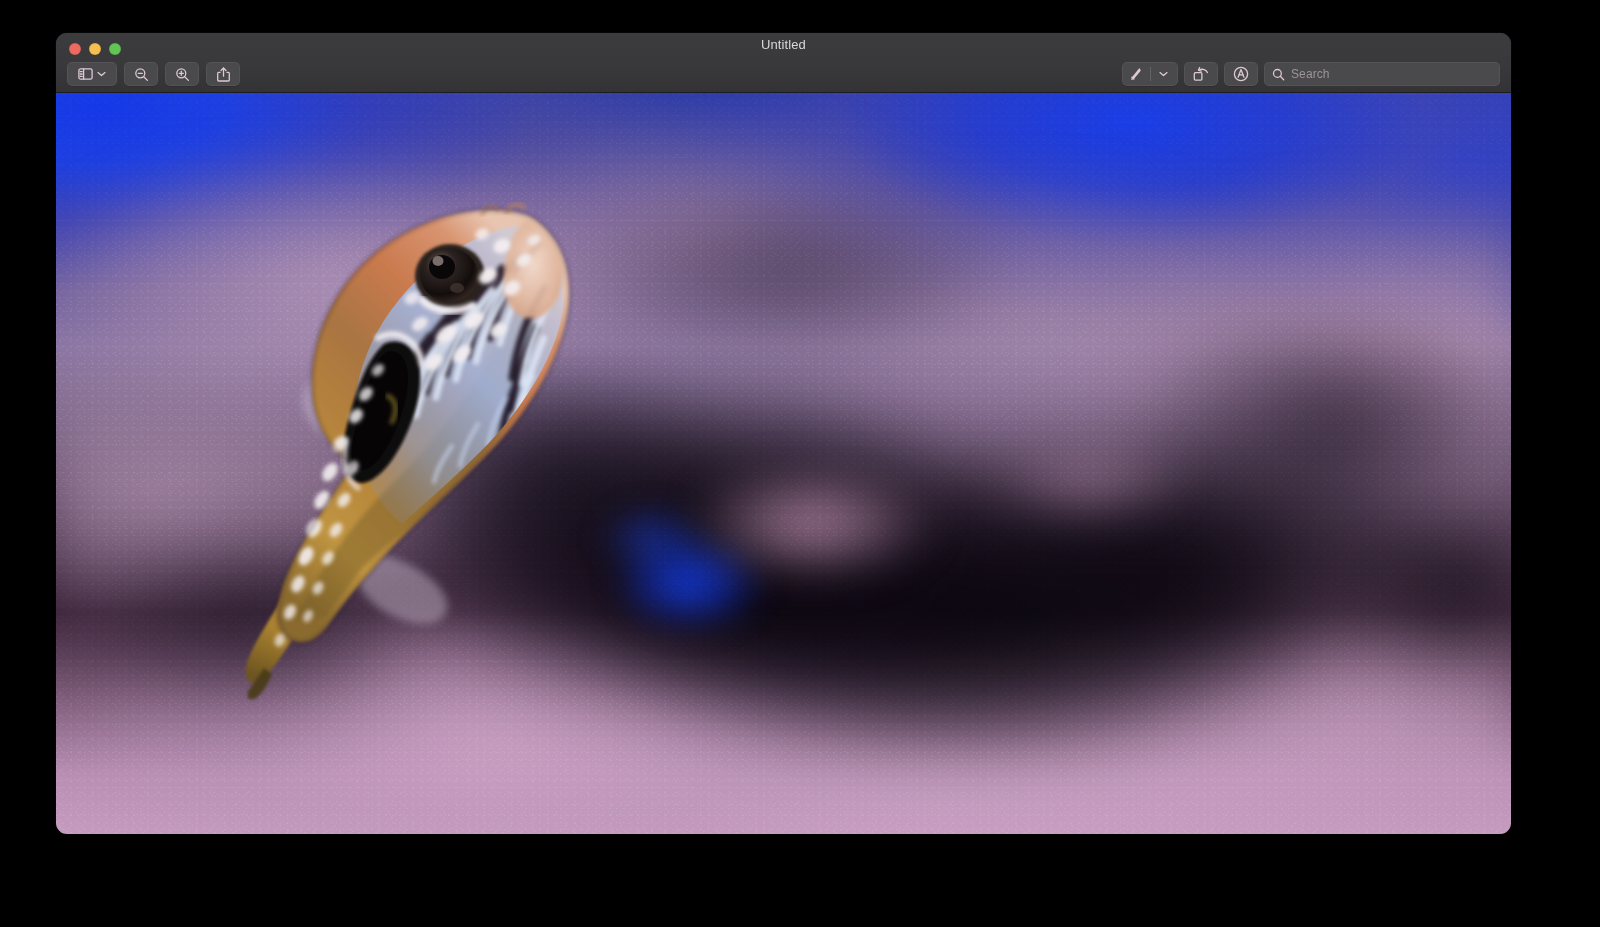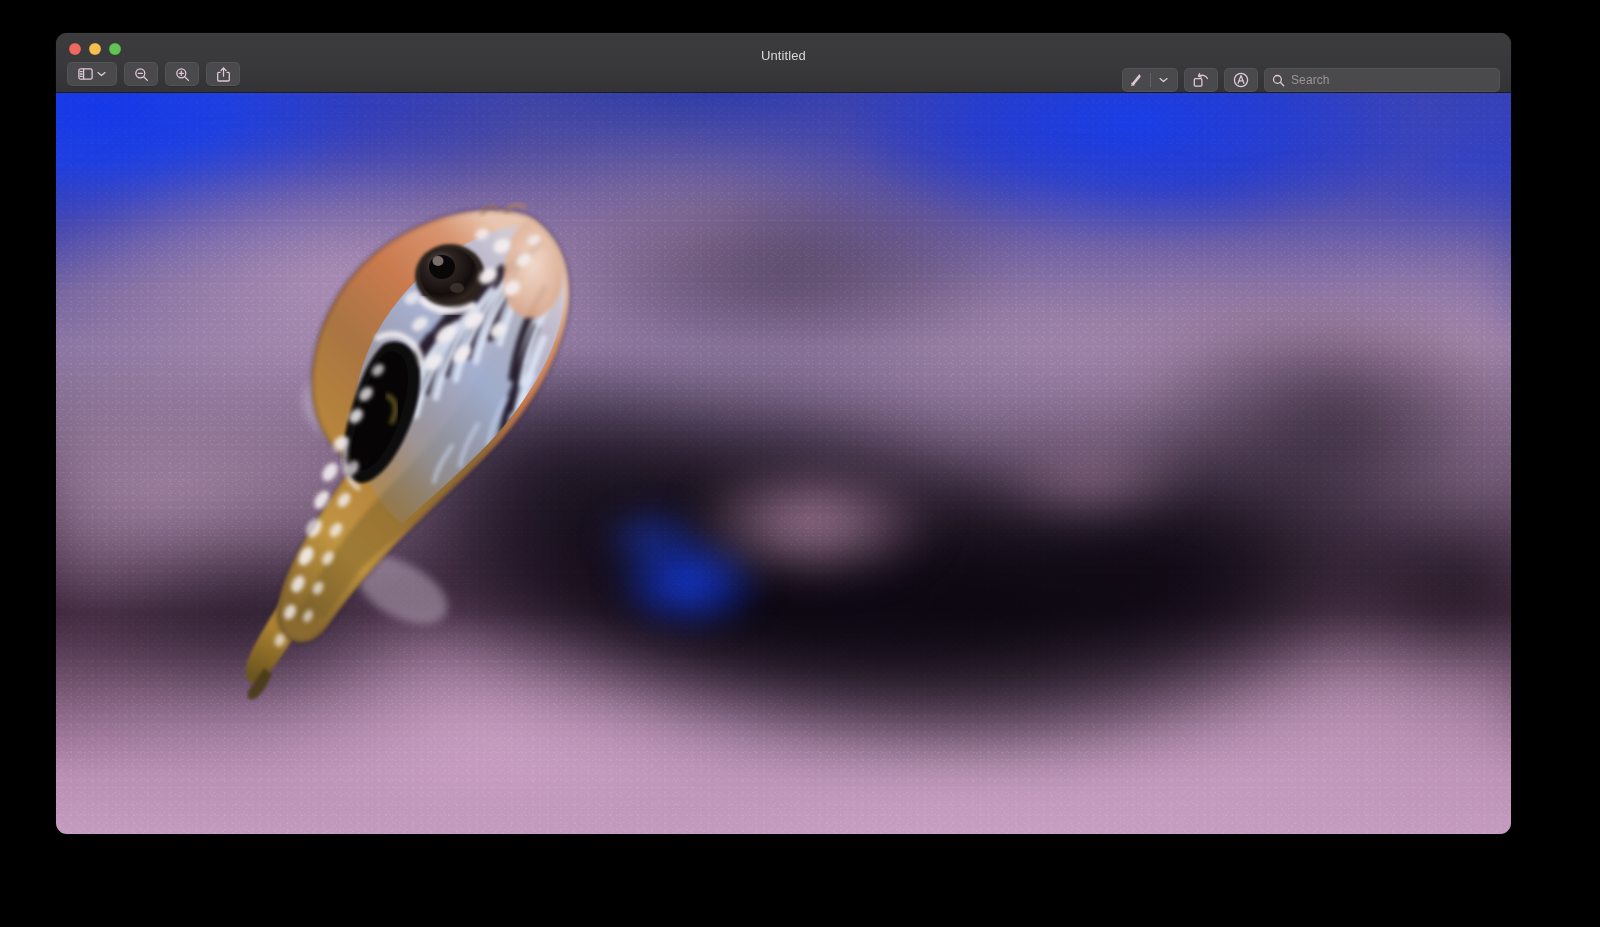--- a/index.html
+++ b/index.html
@@ -57,41 +57,41 @@
     border-radius: 50%;
     display: block;
   }
   .light.close  { background: #ec6a5f; box-shadow: inset 0 0 0 0.5px rgba(0,0,0,0.18); }
   .light.min    { background: #f4bf50; box-shadow: inset 0 0 0 0.5px rgba(0,0,0,0.18); }
   .light.zoom   { background: #61c454; box-shadow: inset 0 0 0 0.5px rgba(0,0,0,0.18); }
 
   #window-title {
     position: absolute;
     left: 0; right: 0;
-    top: 15px;
+    top: 4px;
     text-align: center;
     font-size: 13px;
     color: #d8d8d9;
     letter-spacing: 0.1px;
     pointer-events: none;
   }
 
   
   #toolbar-left {
     position: absolute;
     left: 11px;
     top: 29px;
     display: flex;
     align-items: center;
     gap: 7px;
   }
   #toolbar-right {
     position: absolute;
     right: 11px;
-    top: 35px;
+    top: 29px;
     display: flex;
     align-items: center;
     gap: 6px;
   }
 
   .tbtn {
     height: 24px;
     min-width: 34px;
     padding: 0 7px;
     border-radius: 5px;

